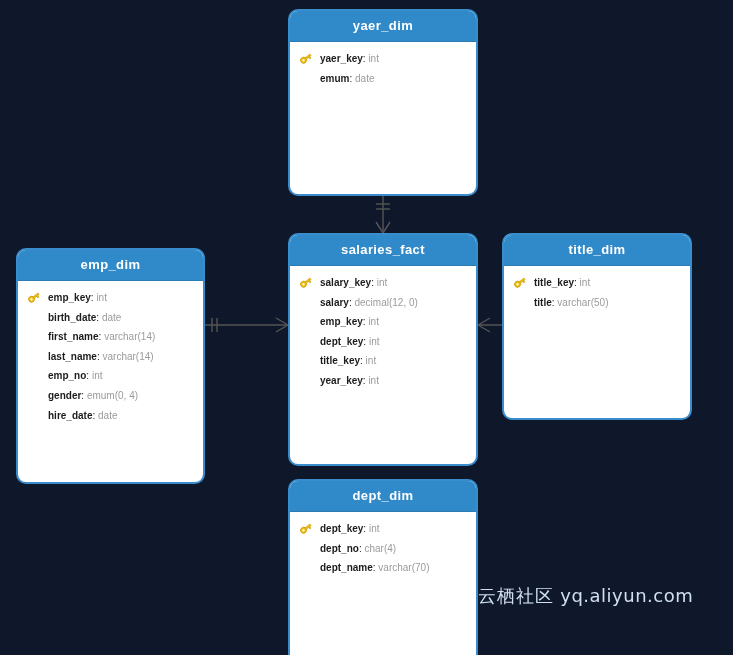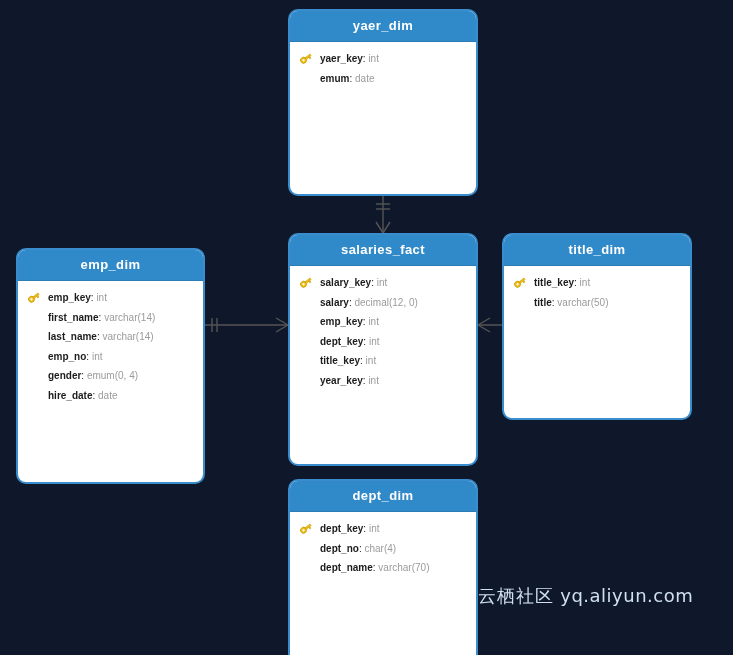--- a/index.html
+++ b/index.html
@@ -162,20 +162,21 @@
         <div class="entity-header">emp_dim</div>
         <div class="entity-body">
           <div class="attr-row"><svg class="key-icon" viewBox="0 0 16 14">
               <g transform="rotate(-38 7 7)">
                 <circle cx="4.6" cy="7" r="3.5" fill="#f2c014" stroke="#c99a08" stroke-width="0.9"></circle>
                 <circle cx="4.6" cy="7" r="1.3" fill="#ffffff"></circle>
                 <rect x="7.6" y="5.9" width="7.4" height="2.2" fill="#f2c014" stroke="#c99a08" stroke-width="0.7"></rect>
                 <rect x="11.4" y="8.0" width="1.5" height="2.3" fill="#f2c014" stroke="#c99a08" stroke-width="0.7"></rect>
               </g>
             </svg><span class="attr-name">emp_key</span><span class="attr-sep">: </span><span class="attr-type">int</span></div>
+          <div class="attr-row"><span class="attr-name">birth_date</span><span class="attr-sep">: </span><span class="attr-type">date</span></div>
           <div class="attr-row"><span class="attr-name">first_name</span><span class="attr-sep">: </span><span class="attr-type">varchar(14)</span></div>
           <div class="attr-row"><span class="attr-name">last_name</span><span class="attr-sep">: </span><span class="attr-type">varchar(14)</span></div>
           <div class="attr-row"><span class="attr-name">emp_no</span><span class="attr-sep">: </span><span class="attr-type">int</span></div>
           <div class="attr-row"><span class="attr-name">gender</span><span class="attr-sep">: </span><span class="attr-type">emum(0, 4)</span></div>
           <div class="attr-row"><span class="attr-name">hire_date</span><span class="attr-sep">: </span><span class="attr-type">date</span></div>
         </div>
       </div>
       <div class="entity" style="left: 288px; top: 233px; width: 190px; height: 233px;">
         <div class="entity-header">salaries_fact</div>
         <div class="entity-body">

